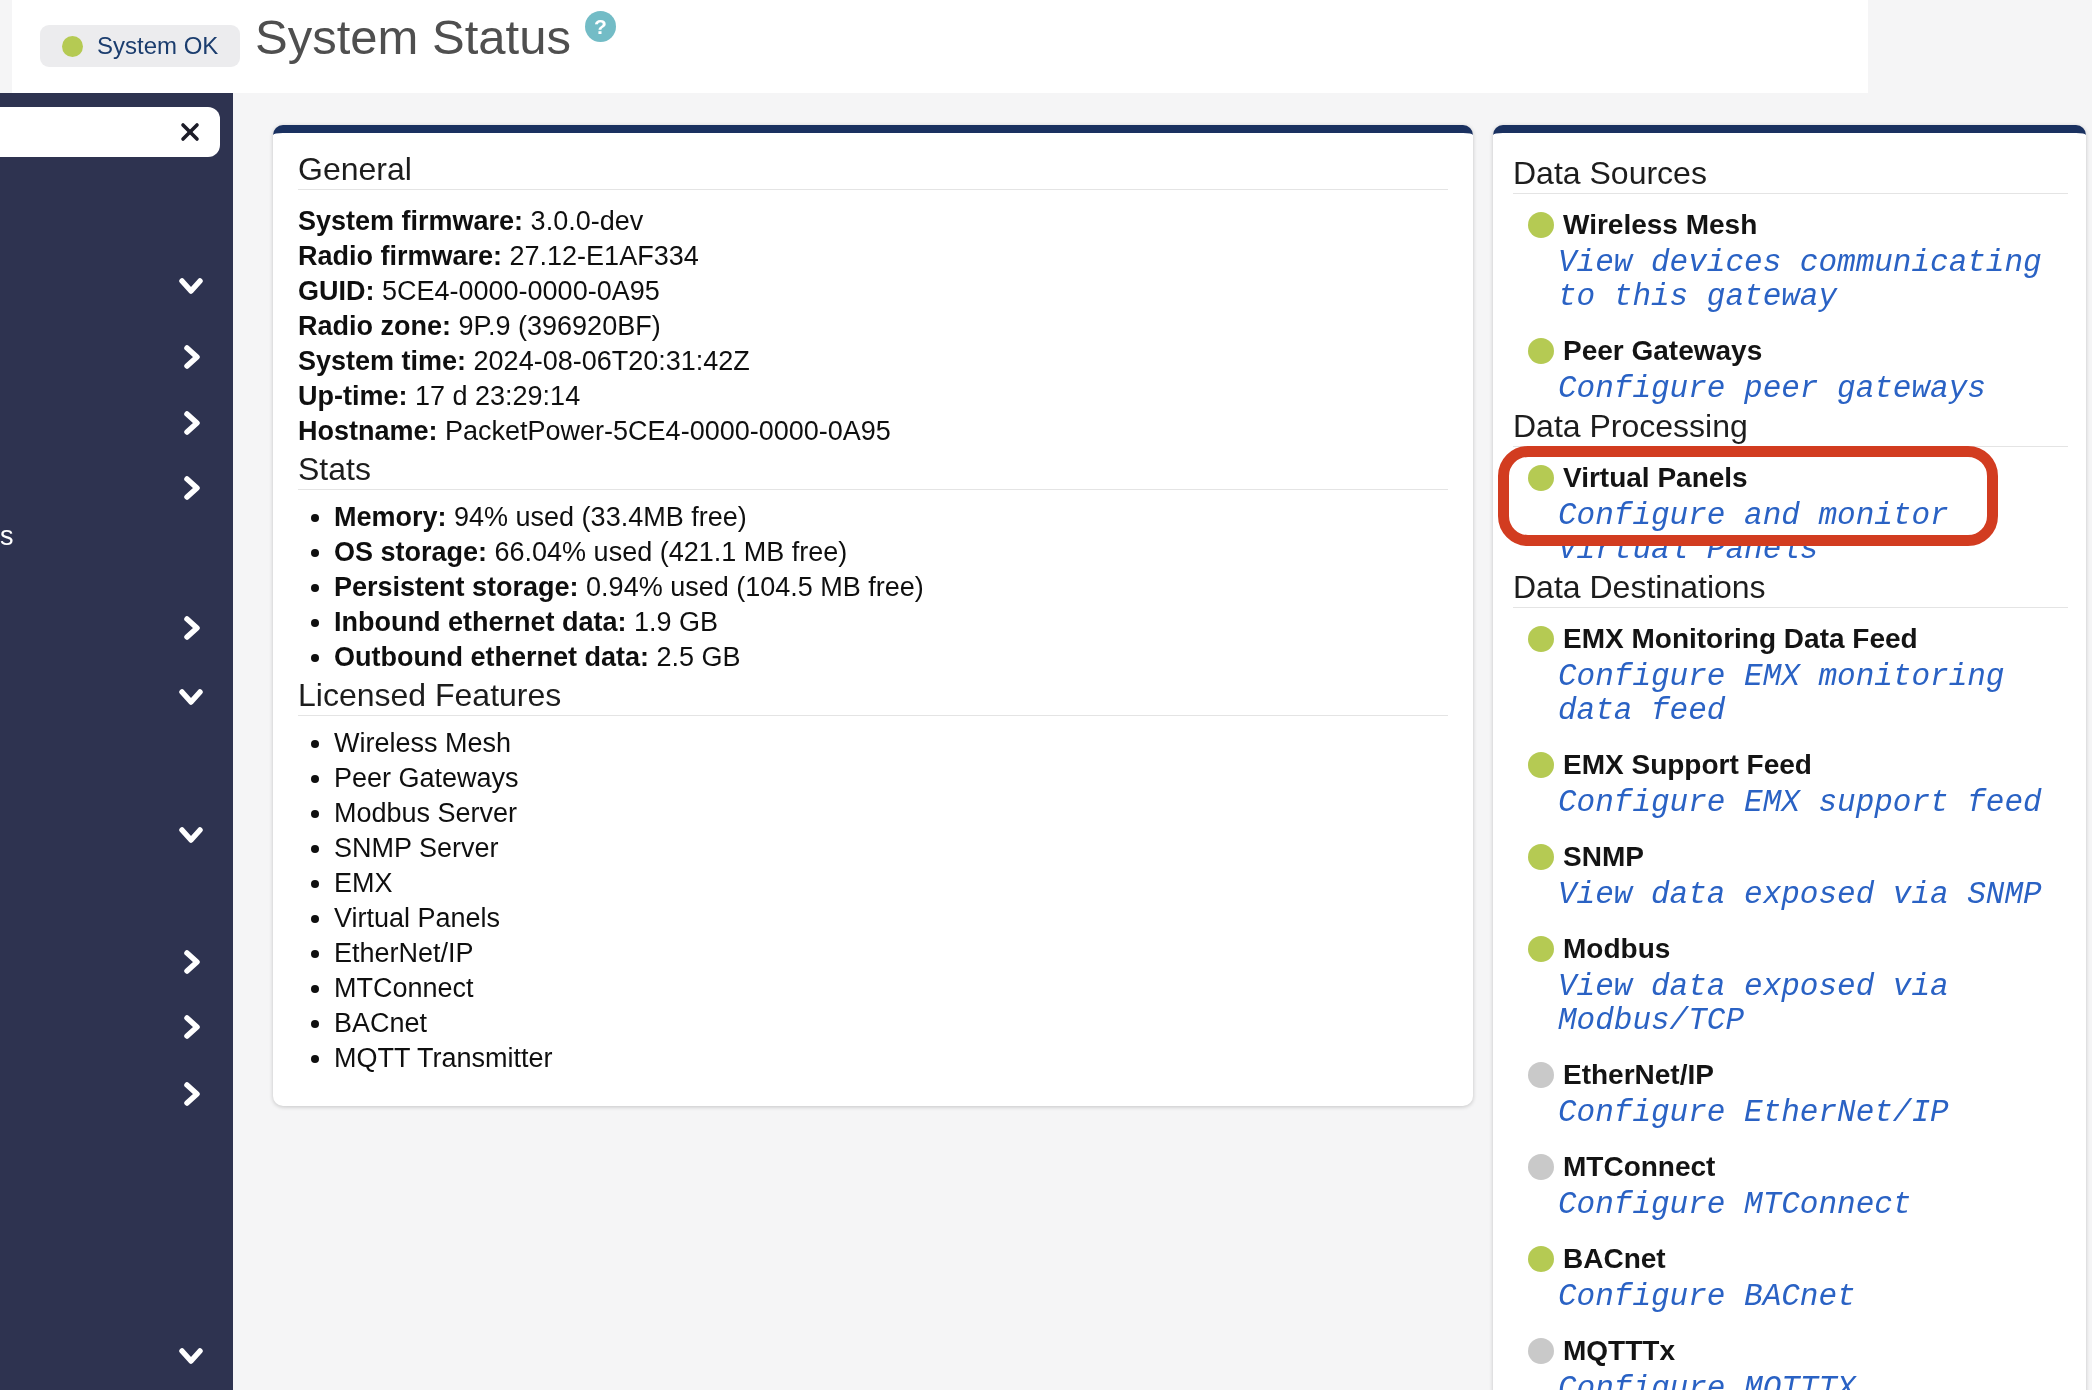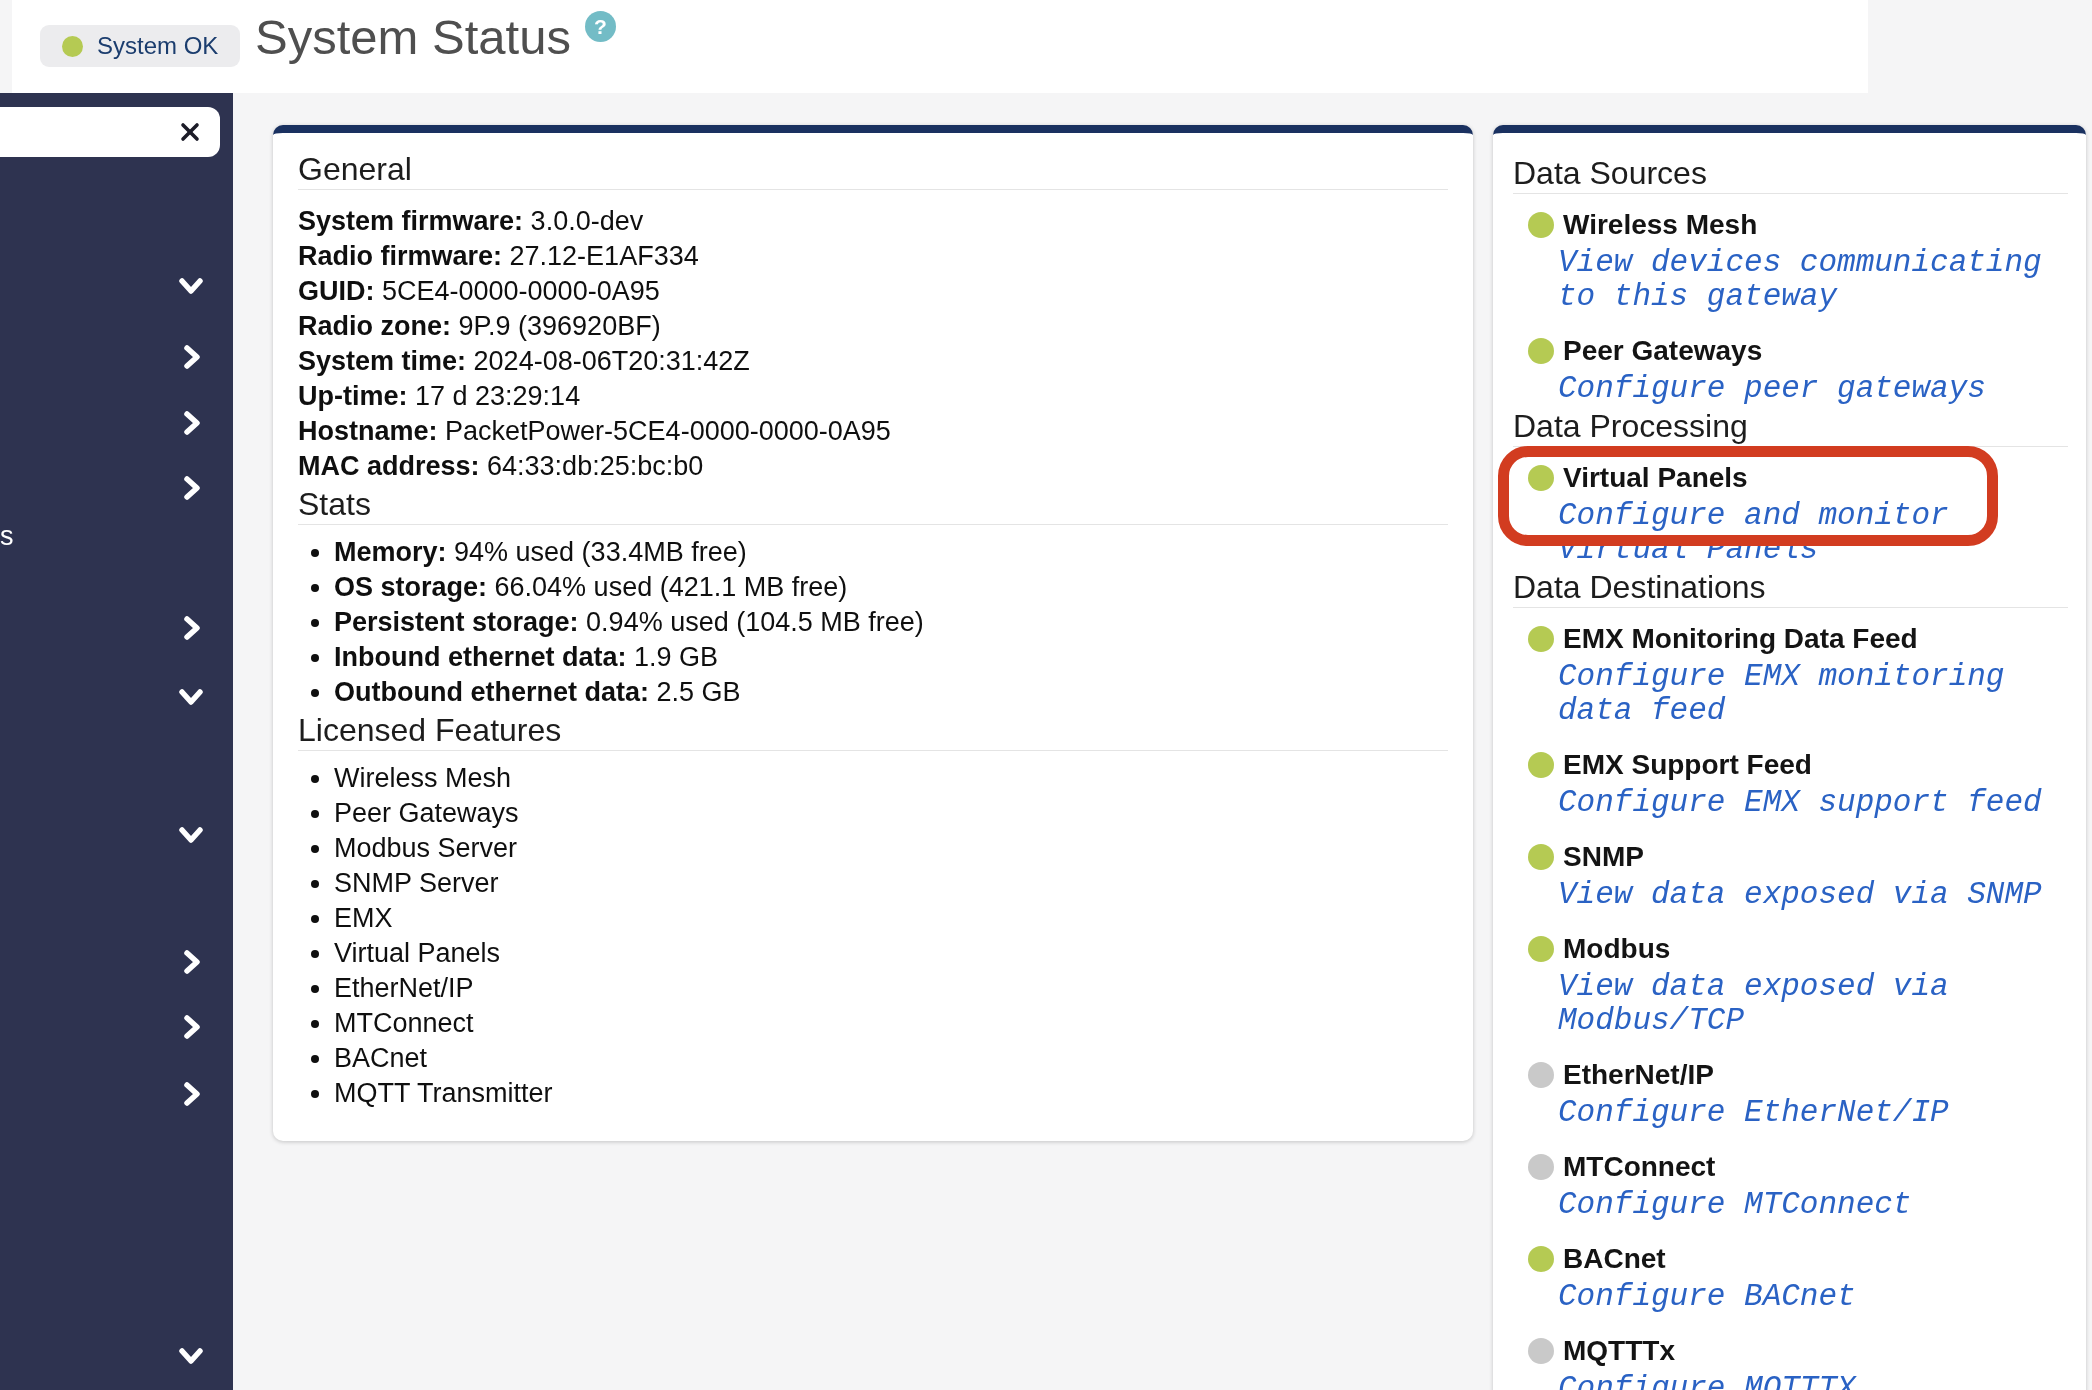--- a/index.html
+++ b/index.html
@@ -178,21 +178,20 @@
     <h2 class="gc-title">General</h2>
     <hr class="hr-a">
     <div class="info-rows" id="info-rows">
         <div><b>System firmware:</b> 3.0.0-dev</div>
         <div><b>Radio firmware:</b> 27.12-E1AF334</div>
         <div><b>GUID:</b> 5CE4-0000-0000-0A95</div>
         <div><b>Radio zone:</b> 9P.9 (396920BF)</div>
         <div><b>System time:</b> 2024-08-06T20:31:42Z</div>
         <div><b>Up-time:</b> 17 d 23:29:14</div>
         <div><b>Hostname:</b> PacketPower-5CE4-0000-0000-0A95</div>
-        <div><b>MAC address:</b> 64:33:db:25:bc:b0</div>
       </div>
     <h2 class="gc-sub">Stats</h2>
     <hr class="hr-b">
     <ul class="gc-list" id="stats-list">
         <li><b>Memory:</b> 94% used (33.4MB free)</li>
         <li><b>OS storage:</b> 66.04% used (421.1 MB free)</li>
         <li><b>Persistent storage:</b> 0.94% used (104.5 MB free)</li>
         <li><b>Inbound ethernet data:</b> 1.9 GB</li>
         <li><b>Outbound ethernet data:</b> 2.5 GB</li>
       </ul>

